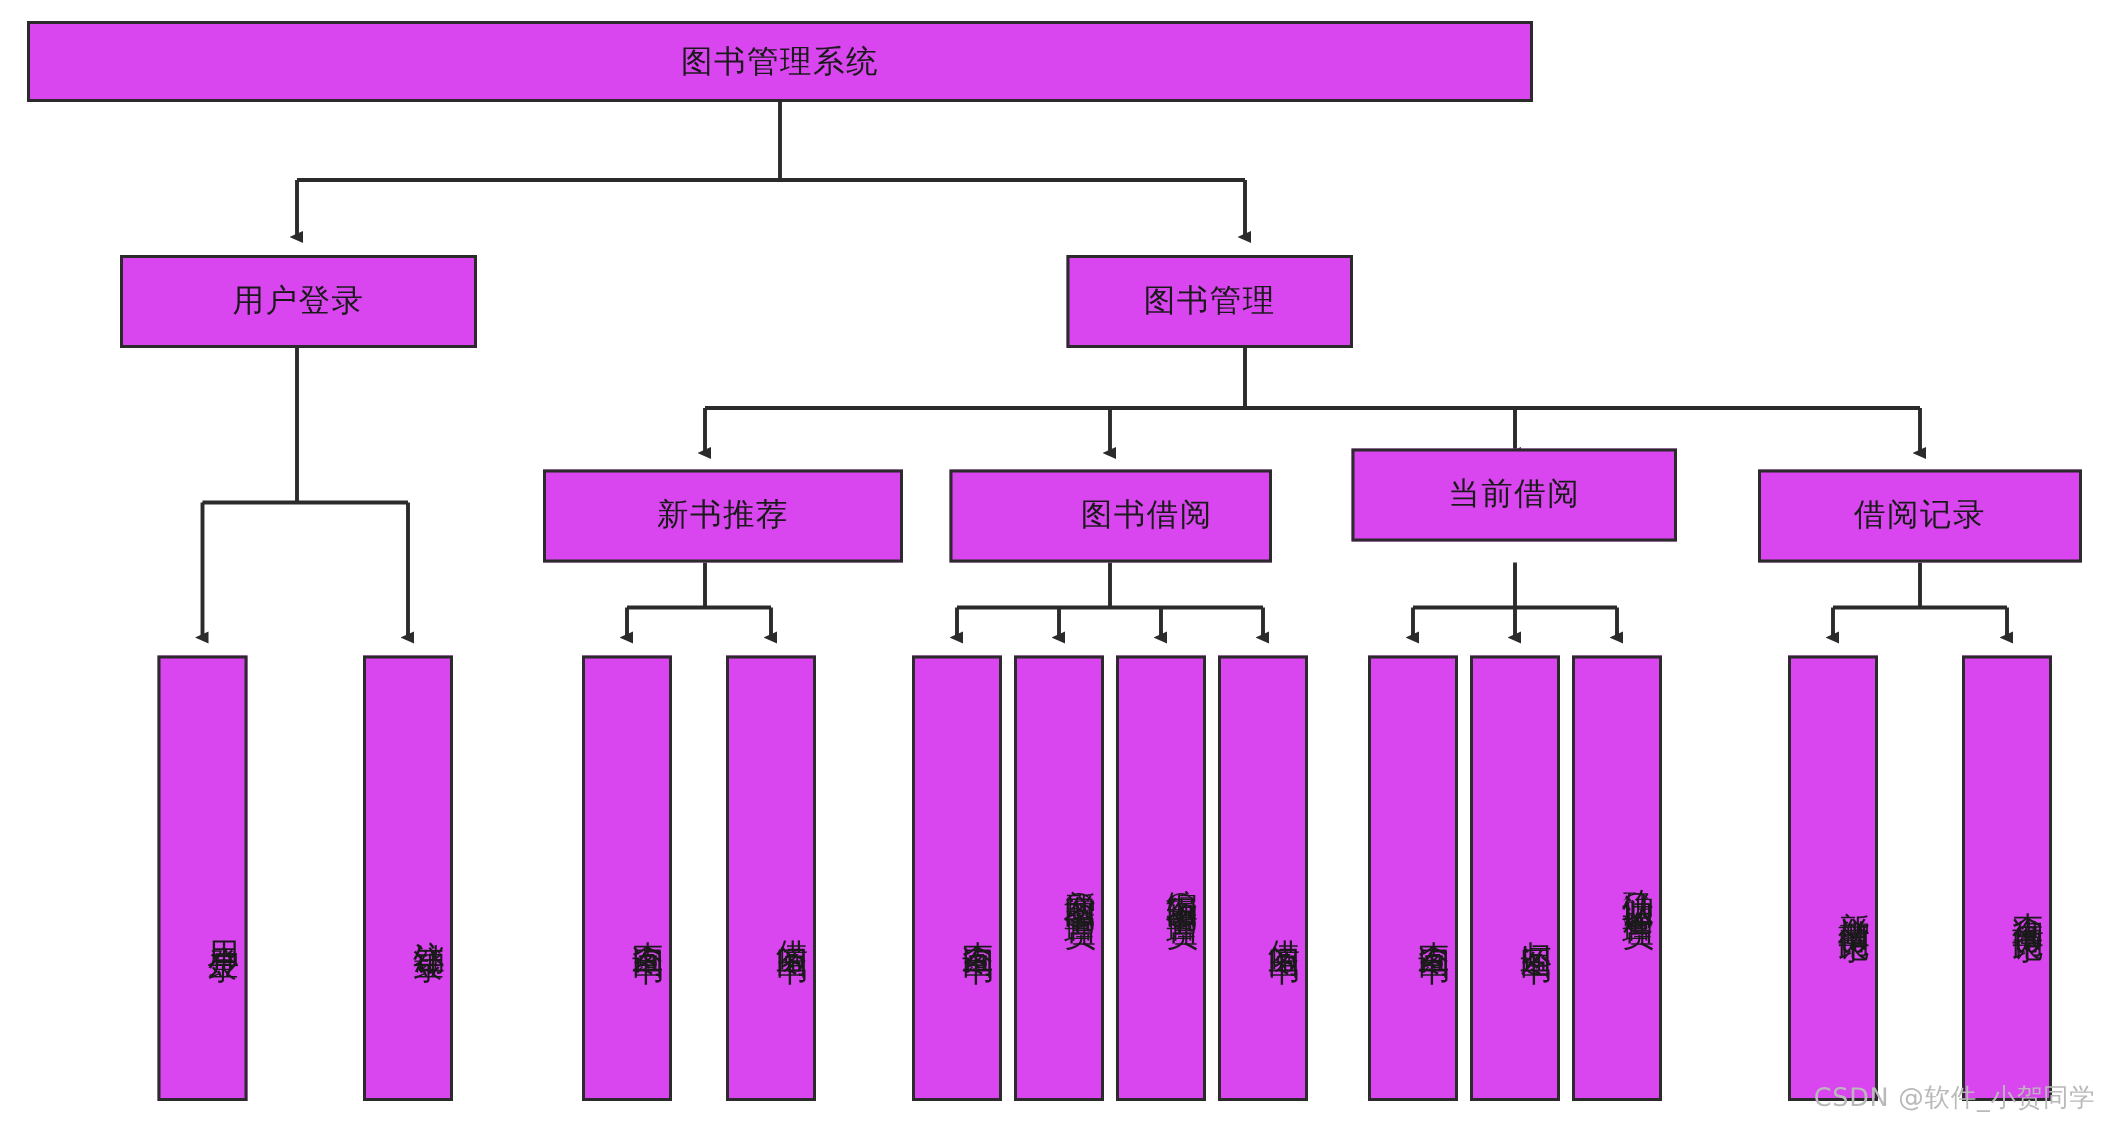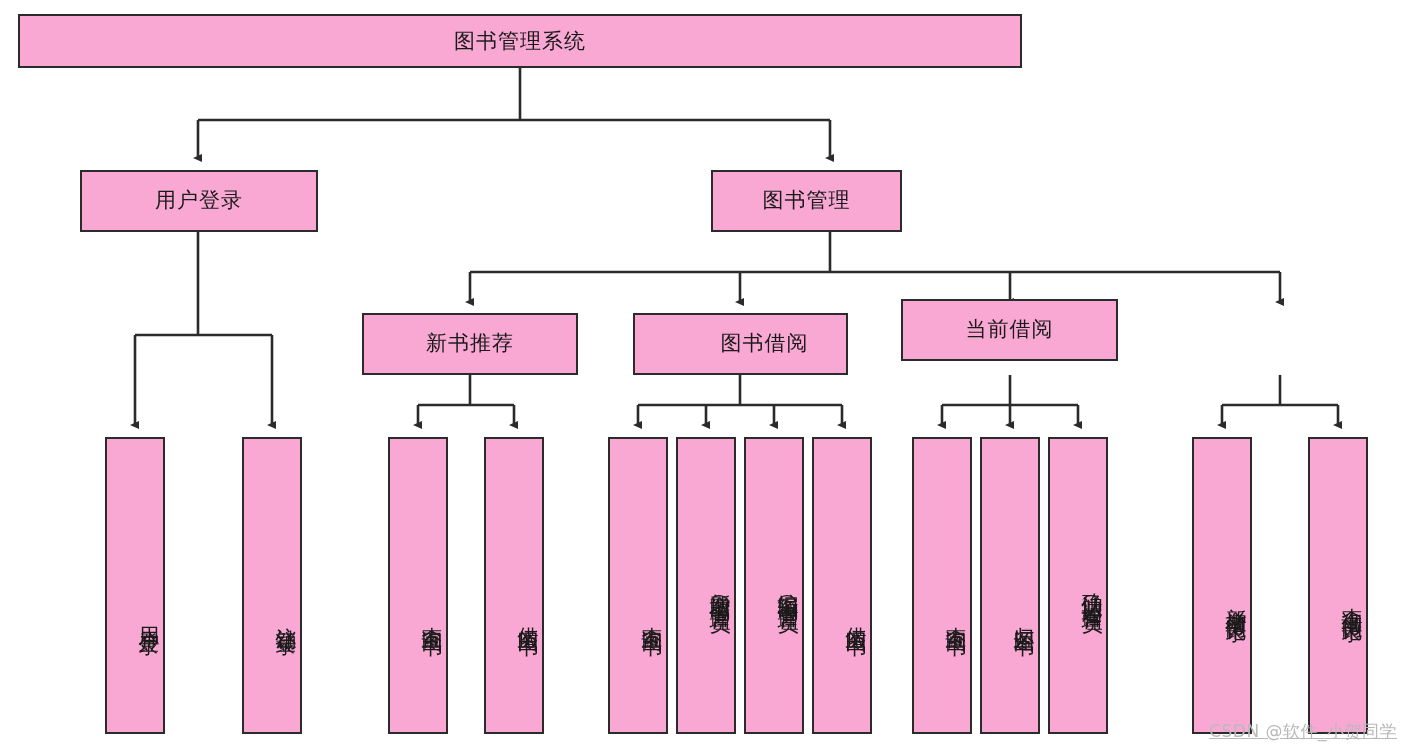--- a/index.html
+++ b/index.html
@@ -23,21 +23,21 @@
     left: 0;
     top: 0;
     width: 1405px;
     height: 747px;
     pointer-events: none;
   }
   .node {
     position: absolute;
     box-sizing: border-box;
     border: 2px solid #2b2b2b;
-    background: #f9a8d4;
+    background: #d946ef;
     display: flex;
     align-items: center;
     justify-content: center;
     color: #1a1a1a;
     z-index: 2;
   }
   .node-h {
     font-size: 21px;
     letter-spacing: 1px;
     line-height: 1.2;
@@ -66,21 +66,20 @@
   }
   #watermark {
     position: absolute;
     right: 8px;
     bottom: 4px;
     font-size: 17px;
     color: #b9b9b9;
     letter-spacing: 0.5px;
     z-index: 3;
     white-space: nowrap;
-    text-decoration: underline;
   }
 </style>
 </head>
 <body>
 
 <div id="canvas">
 
   <svg id="edges" viewBox="0 0 1405 747" width="1405" height="747" xmlns="http://www.w3.org/2000/svg">
     <defs>
       <marker id="arrow" markerWidth="10" markerHeight="10" refX="5" refY="5" orient="auto" markerUnits="userSpaceOnUse">
@@ -139,32 +138,35 @@
   </div>
 
   <div class="node node-h" style="left:80px; top:170px; width:238px; height:62px;">
     <span>用户登录</span>
   </div>
 
   <div class="node node-h" style="left:711px; top:170px; width:191px; height:62px;">
     <span>图书管理</span>
   </div>
 
-  <div class="node node-h" style="left:362px; top:313px; width:216px; height:62px;">
+  <div class="node node-h" style="left:362px; top:313px; width:240px; height:62px;">
     <span>新书推荐</span>
   </div>
 
   <div class="node node-h" style="left:633px; top:313px; width:215px; height:62px;padding-left:48px;">
     <span>图书借阅</span>
   </div>
 
   <div class="node node-h" style="left:901px; top:299px; width:217px; height:62px;">
     <span>当前借阅</span>
   </div>
 
+  <div class="node node-h" style="left:1172px; top:313px; width:216px; height:62px;">
+    <span>借阅记录</span>
+  </div>
 
   <div class="node node-v" style="left:105px; top:437px; width:60px; height:297px; padding-top:60px;">
     <span class="vlabel">用户登录</span>
   </div>
 
   <div class="node node-v" style="left:242px; top:437px; width:60px; height:297px; padding-top:60px;">
     <span class="vlabel">注销登录</span>
   </div>
 
   <div class="node node-v" style="left:388px; top:437px; width:60px; height:297px; padding-top:60px;">

